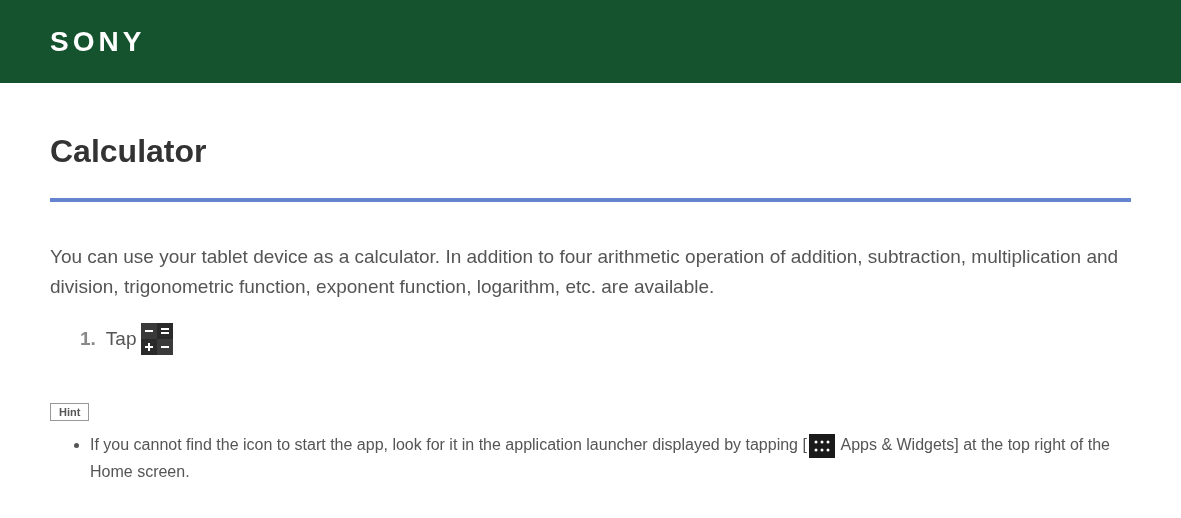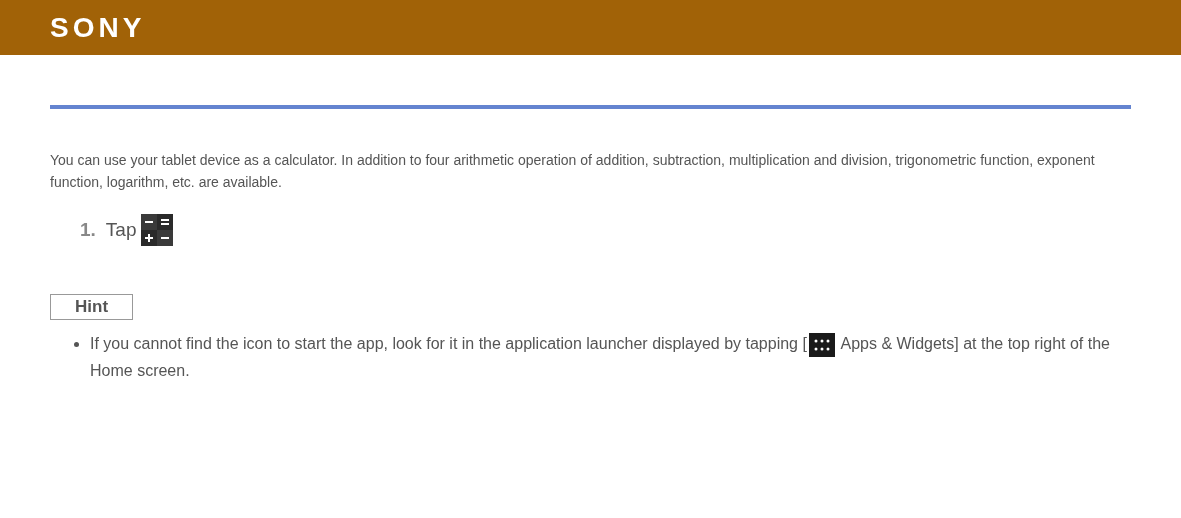--- a/index.html
+++ b/index.html
@@ -6,22 +6,22 @@
       margin: 0;
       padding: 0;
       box-sizing: border-box;
     }
     body {
       font-family: Arial, Helvetica, sans-serif;
       background: #ffffff;
       width: 1181px;
     }
     .header-bar {
-      background: #a16207;
-      height: 55px;
+      background: #14532d;
+      height: 83px;
       display: flex;
       align-items: center;
       padding-left: 50px;
     }
     .sony-logo {
       color: #ffffff;
       font-family: Arial, sans-serif;
       font-weight: bold;
       font-size: 28px;
       letter-spacing: 4px;
@@ -35,21 +35,21 @@
       font-weight: bold;
       color: #333333;
       margin-bottom: 28px;
     }
     .title-divider {
       border: none;
       border-top: 4px solid #6484d0;
       margin-bottom: 40px;
     }
     .intro-text {
-      font-size: 14px;
+      font-size: 19px;
       color: #555555;
       line-height: 1.6;
       margin-bottom: 20px;
     }
     .step-list {
       list-style: none;
       padding-left: 30px;
     }
     .step-item {
       font-size: 19px;
@@ -70,22 +70,22 @@
       height: 32px;
       margin: 0 4px;
     }
     .calc-icon svg {
       width: 100%;
       height: 100%;
     }
     .hint-label {
       display: inline-block;
       border: 1px solid #999999;
-      padding: 2px 24px;
-      font-size: 17px;
+      padding: 2px 8px;
+      font-size: 11px;
       color: #555555;
       font-weight: bold;
       margin-top: 48px;
       margin-bottom: 10px;
     }
     .hint-list {
       list-style: disc;
       padding-left: 40px;
     }
     .hint-item {
@@ -106,20 +106,21 @@
     }
   </style>
 </head>
 <body>
 
 <div class="header-bar">
   <span class="sony-logo">SONY</span>
 </div>
 
 <div class="content">
+  <h1 class="page-title">Calculator</h1>
   <hr class="title-divider">
   
   <p class="intro-text">You can use your tablet device as a calculator. In addition to four arithmetic operation of addition, subtraction, multiplication and division, trigonometric function, exponent function, logarithm, etc. are available.</p>
 
   <ol class="step-list">
     <li class="step-item">
       <span class="step-number">1.</span>
       <span>Tap </span>
       <span class="calc-icon">
         <svg viewBox="0 0 32 32">

